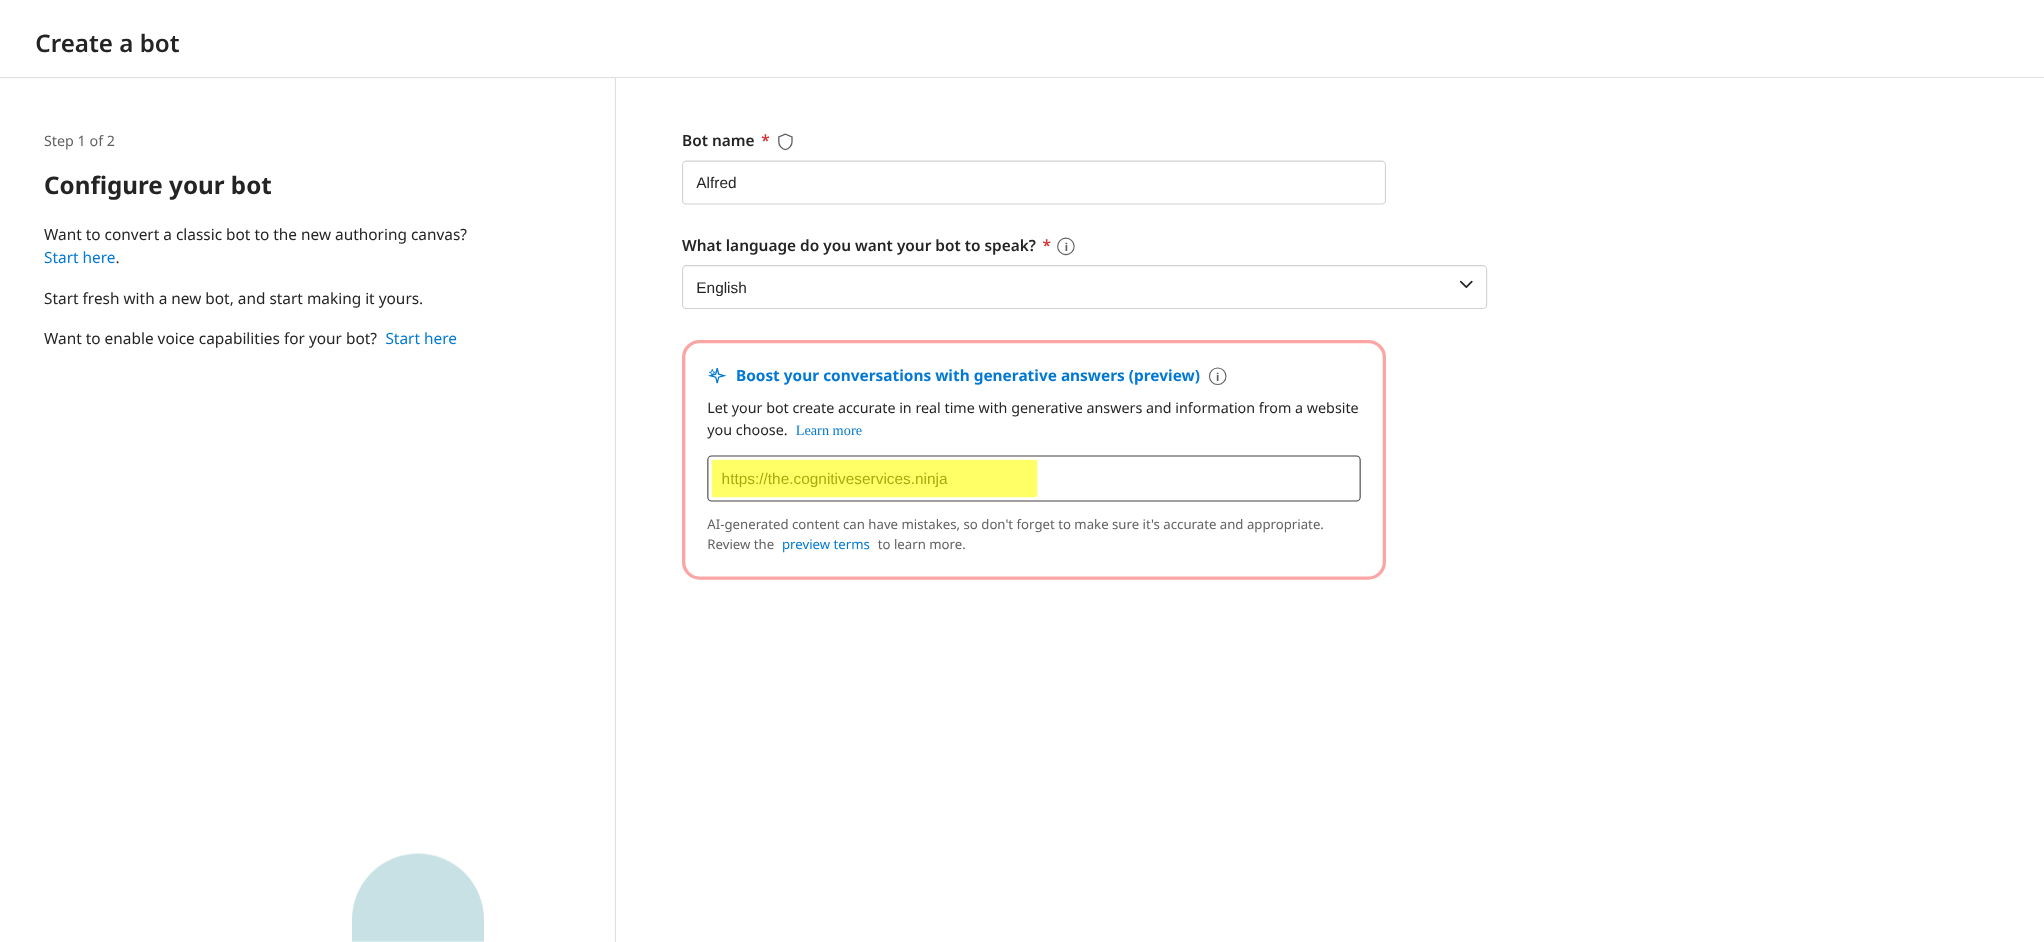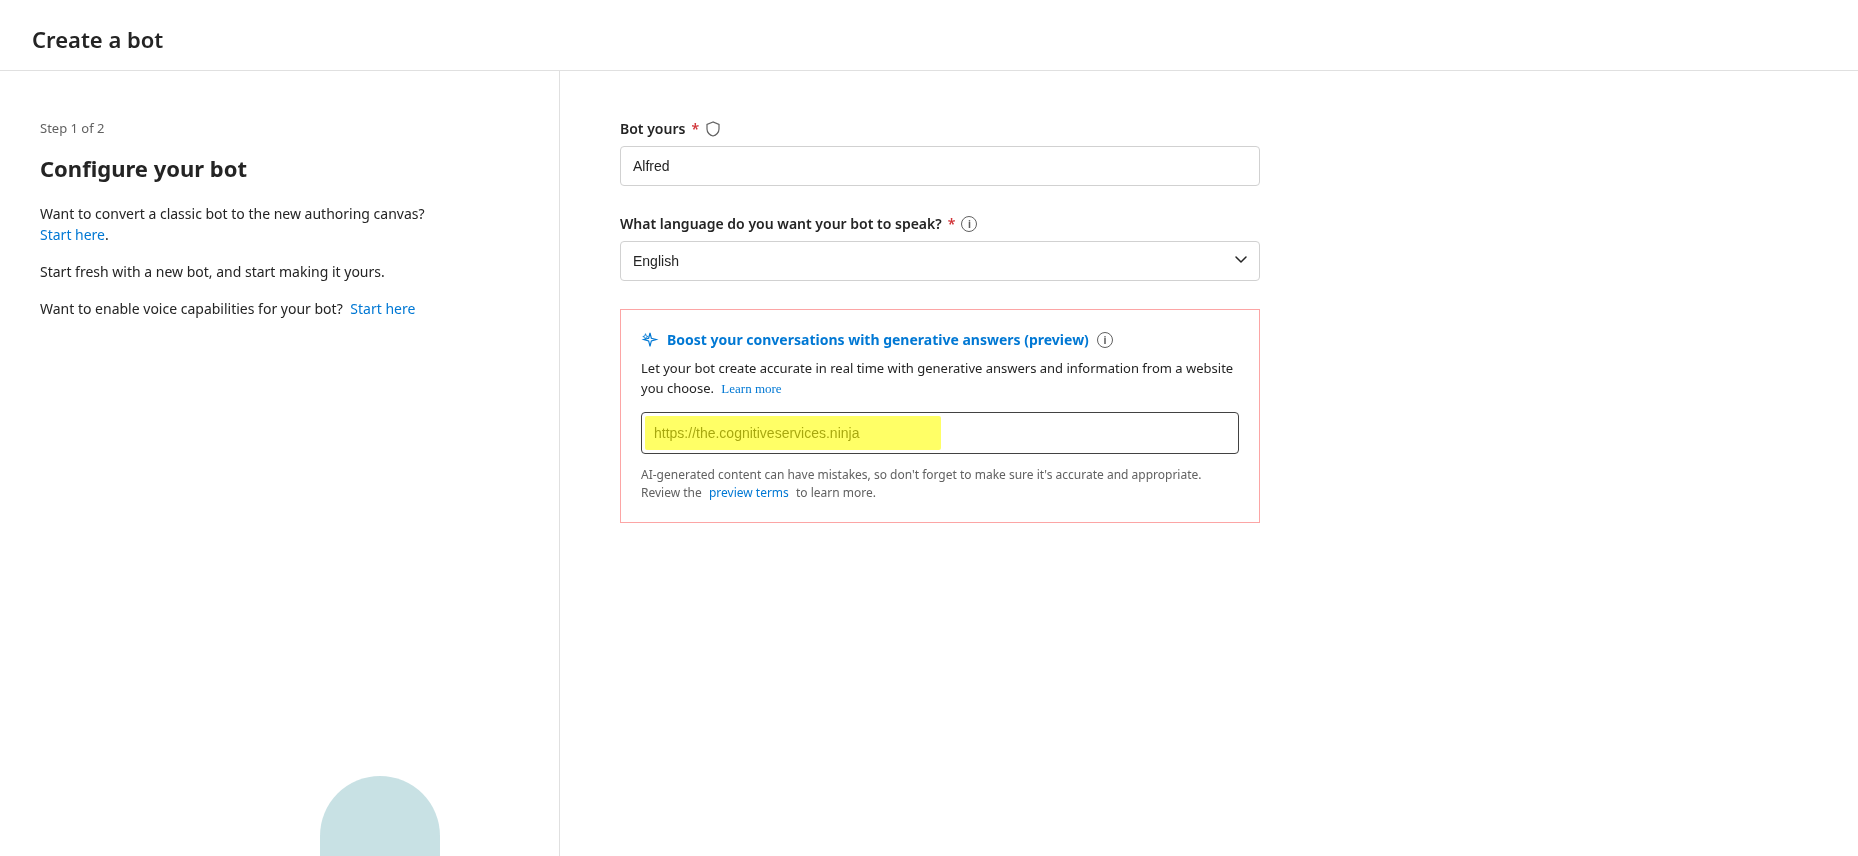--- a/index.html
+++ b/index.html
@@ -120,21 +120,21 @@
       border: 1px solid #d1d1d1;
       border-radius: 4px;
       font-size: 14px;
       color: #242424;
       outline: none;
       background: #ffffff;
     }
 
     .form-select-wrapper {
       position: relative;
-      width: 640px;
+      width: 732px;
       border-radius: 17px;
     }
 
     .form-select {
       width: 100%;
       height: 40px;
       padding: 8px 40px 8px 12px;
       border: 1px solid #d1d1d1;
       border-radius: 4px;
       font-size: 14px;
@@ -150,22 +150,22 @@
       position: absolute;
       right: 12px;
       top: 50%;
       transform: translateY(-50%);
       pointer-events: none;
       color: #242424;
     }
 
     .boost-card {
       width: 640px;
-      border: 1px solid #fca5a5;
-      border-radius: 0;
+      border: 3px solid #fca5a5;
+      border-radius: 16px;
       padding: 20px;
       background: #ffffff;
     }
 
     .boost-header {
       display: flex;
       align-items: center;
       gap: 8px;
       margin-bottom: 10px;
     }
@@ -262,21 +262,21 @@
     <p class="description-text">
       <span>Want to enable voice capabilities for your bot?</span>
       <a class="link-text" href="#" style="margin-left:4px;">Start here</a>
     </p>
   </div>
 
   <div class="right-panel">
 
     <div class="form-group">
       <label class="form-label">
-        <span>Bot yours</span>
+        <span>Bot name</span>
         <span class="required-star">*</span>
         <span class="shield-icon">
           <svg viewBox="0 0 16 16" fill="none" xmlns="http://www.w3.org/2000/svg" width="16" height="16">
             <path d="M8 1L2 3.5V8C2 11.3 4.7 14.4 8 15C11.3 14.4 14 11.3 14 8V3.5L8 1Z" stroke="#616161" stroke-width="1.2" fill="none"></path>
           </svg>
         </span>
       </label>
       <input class="form-input" type="text" value="Alfred" style="">
     </div>
 

